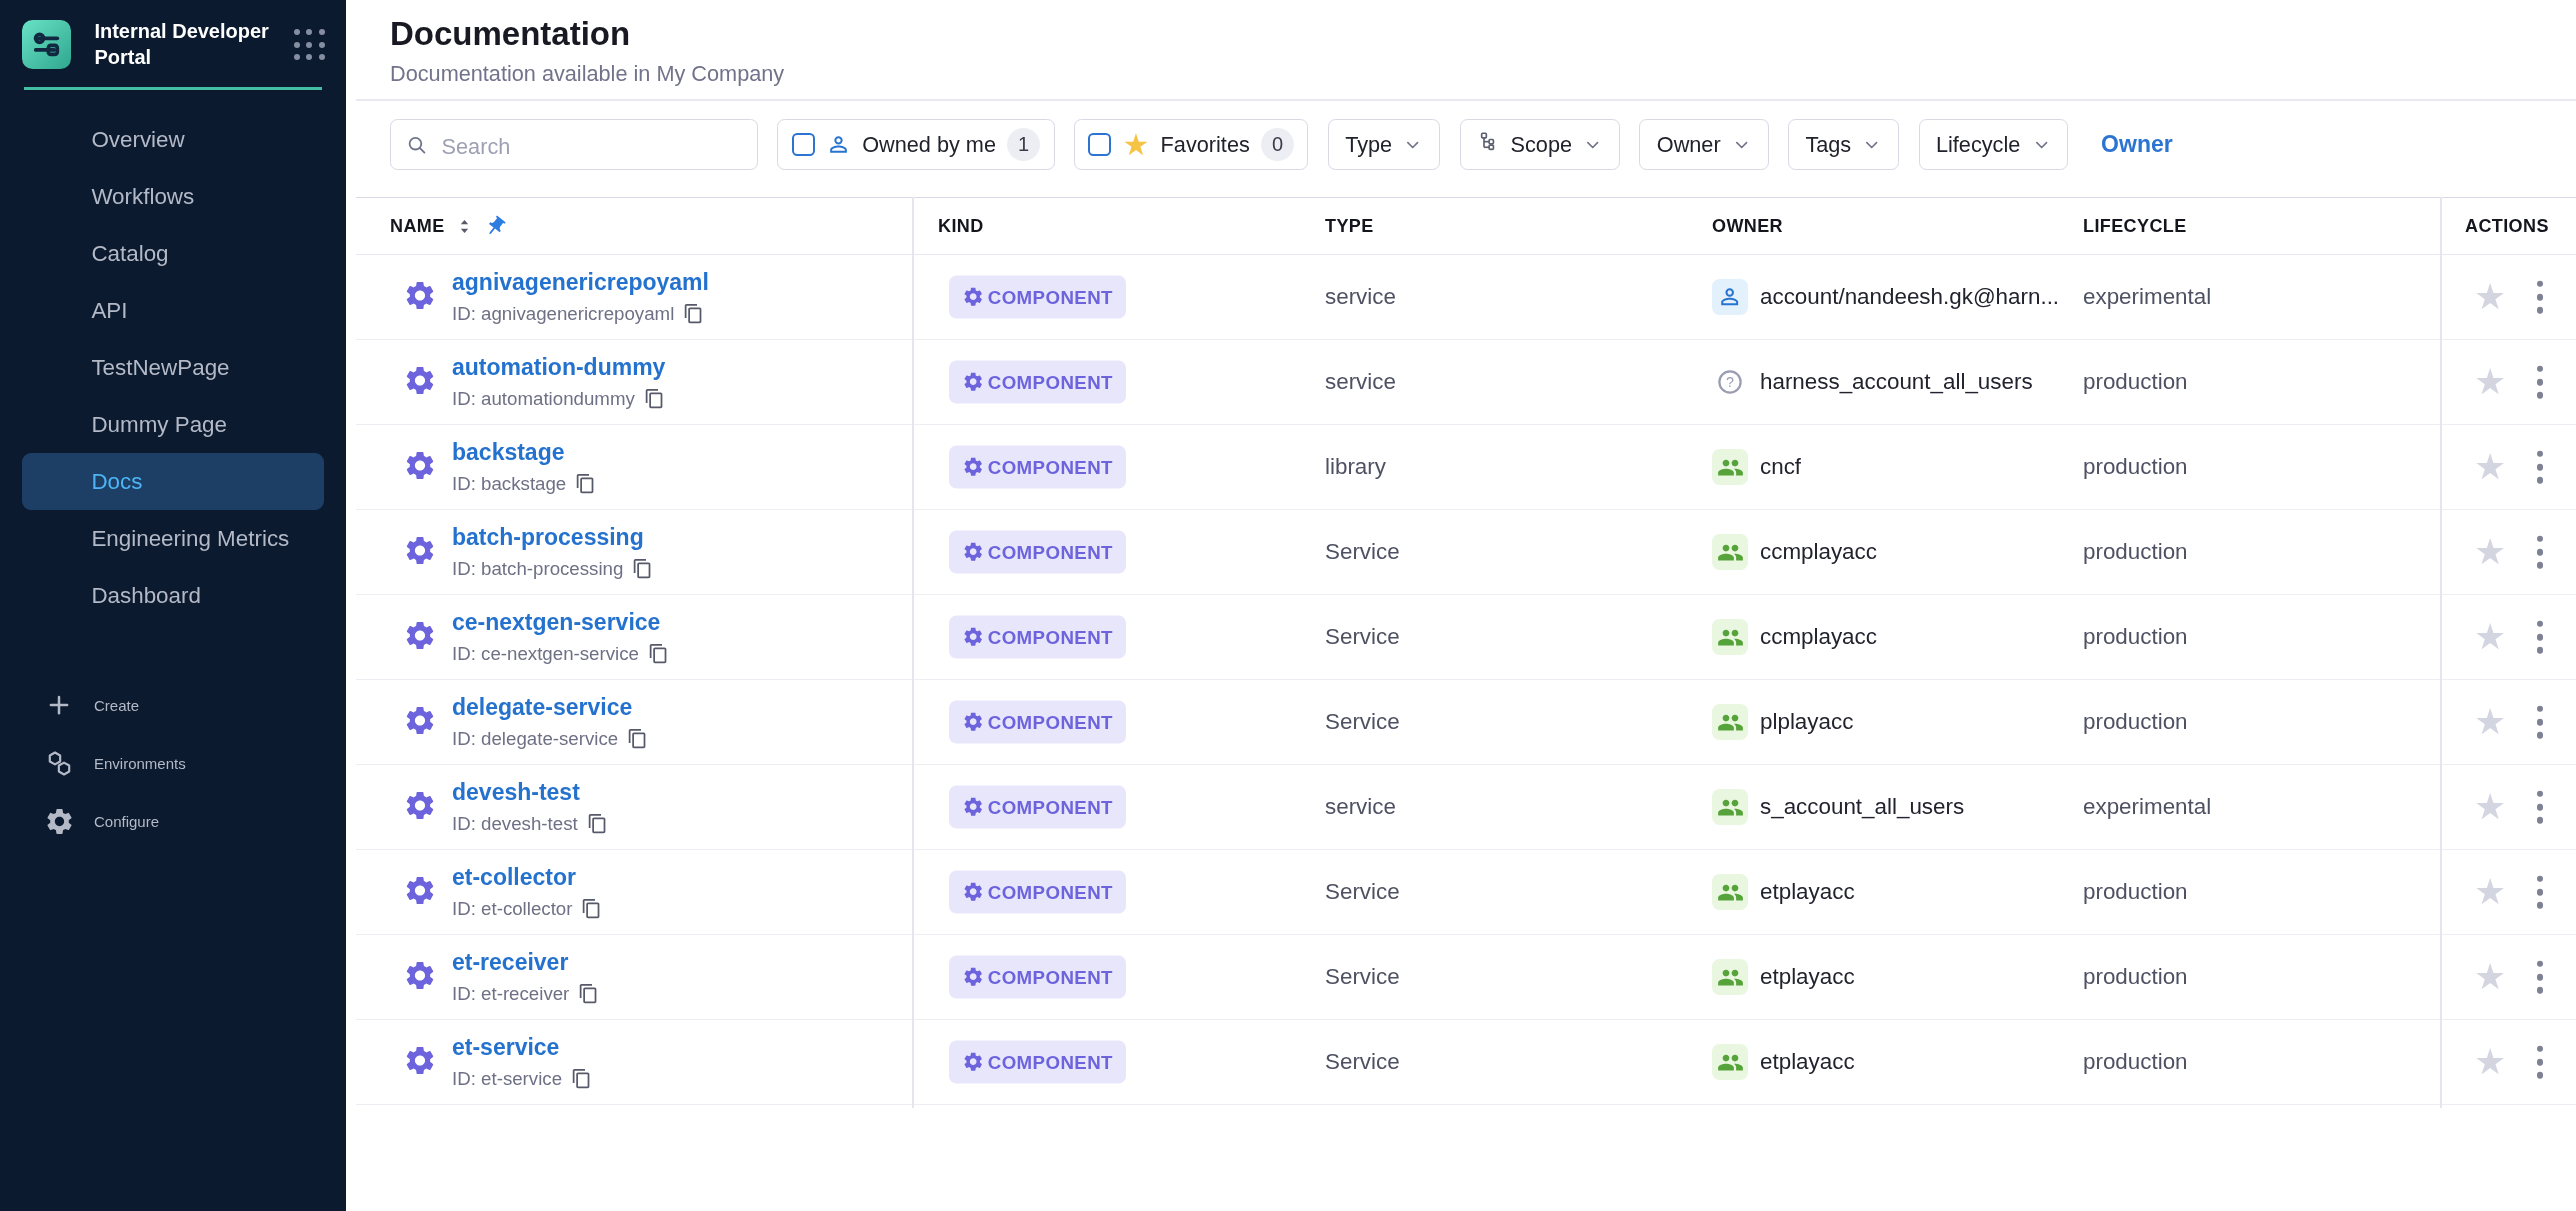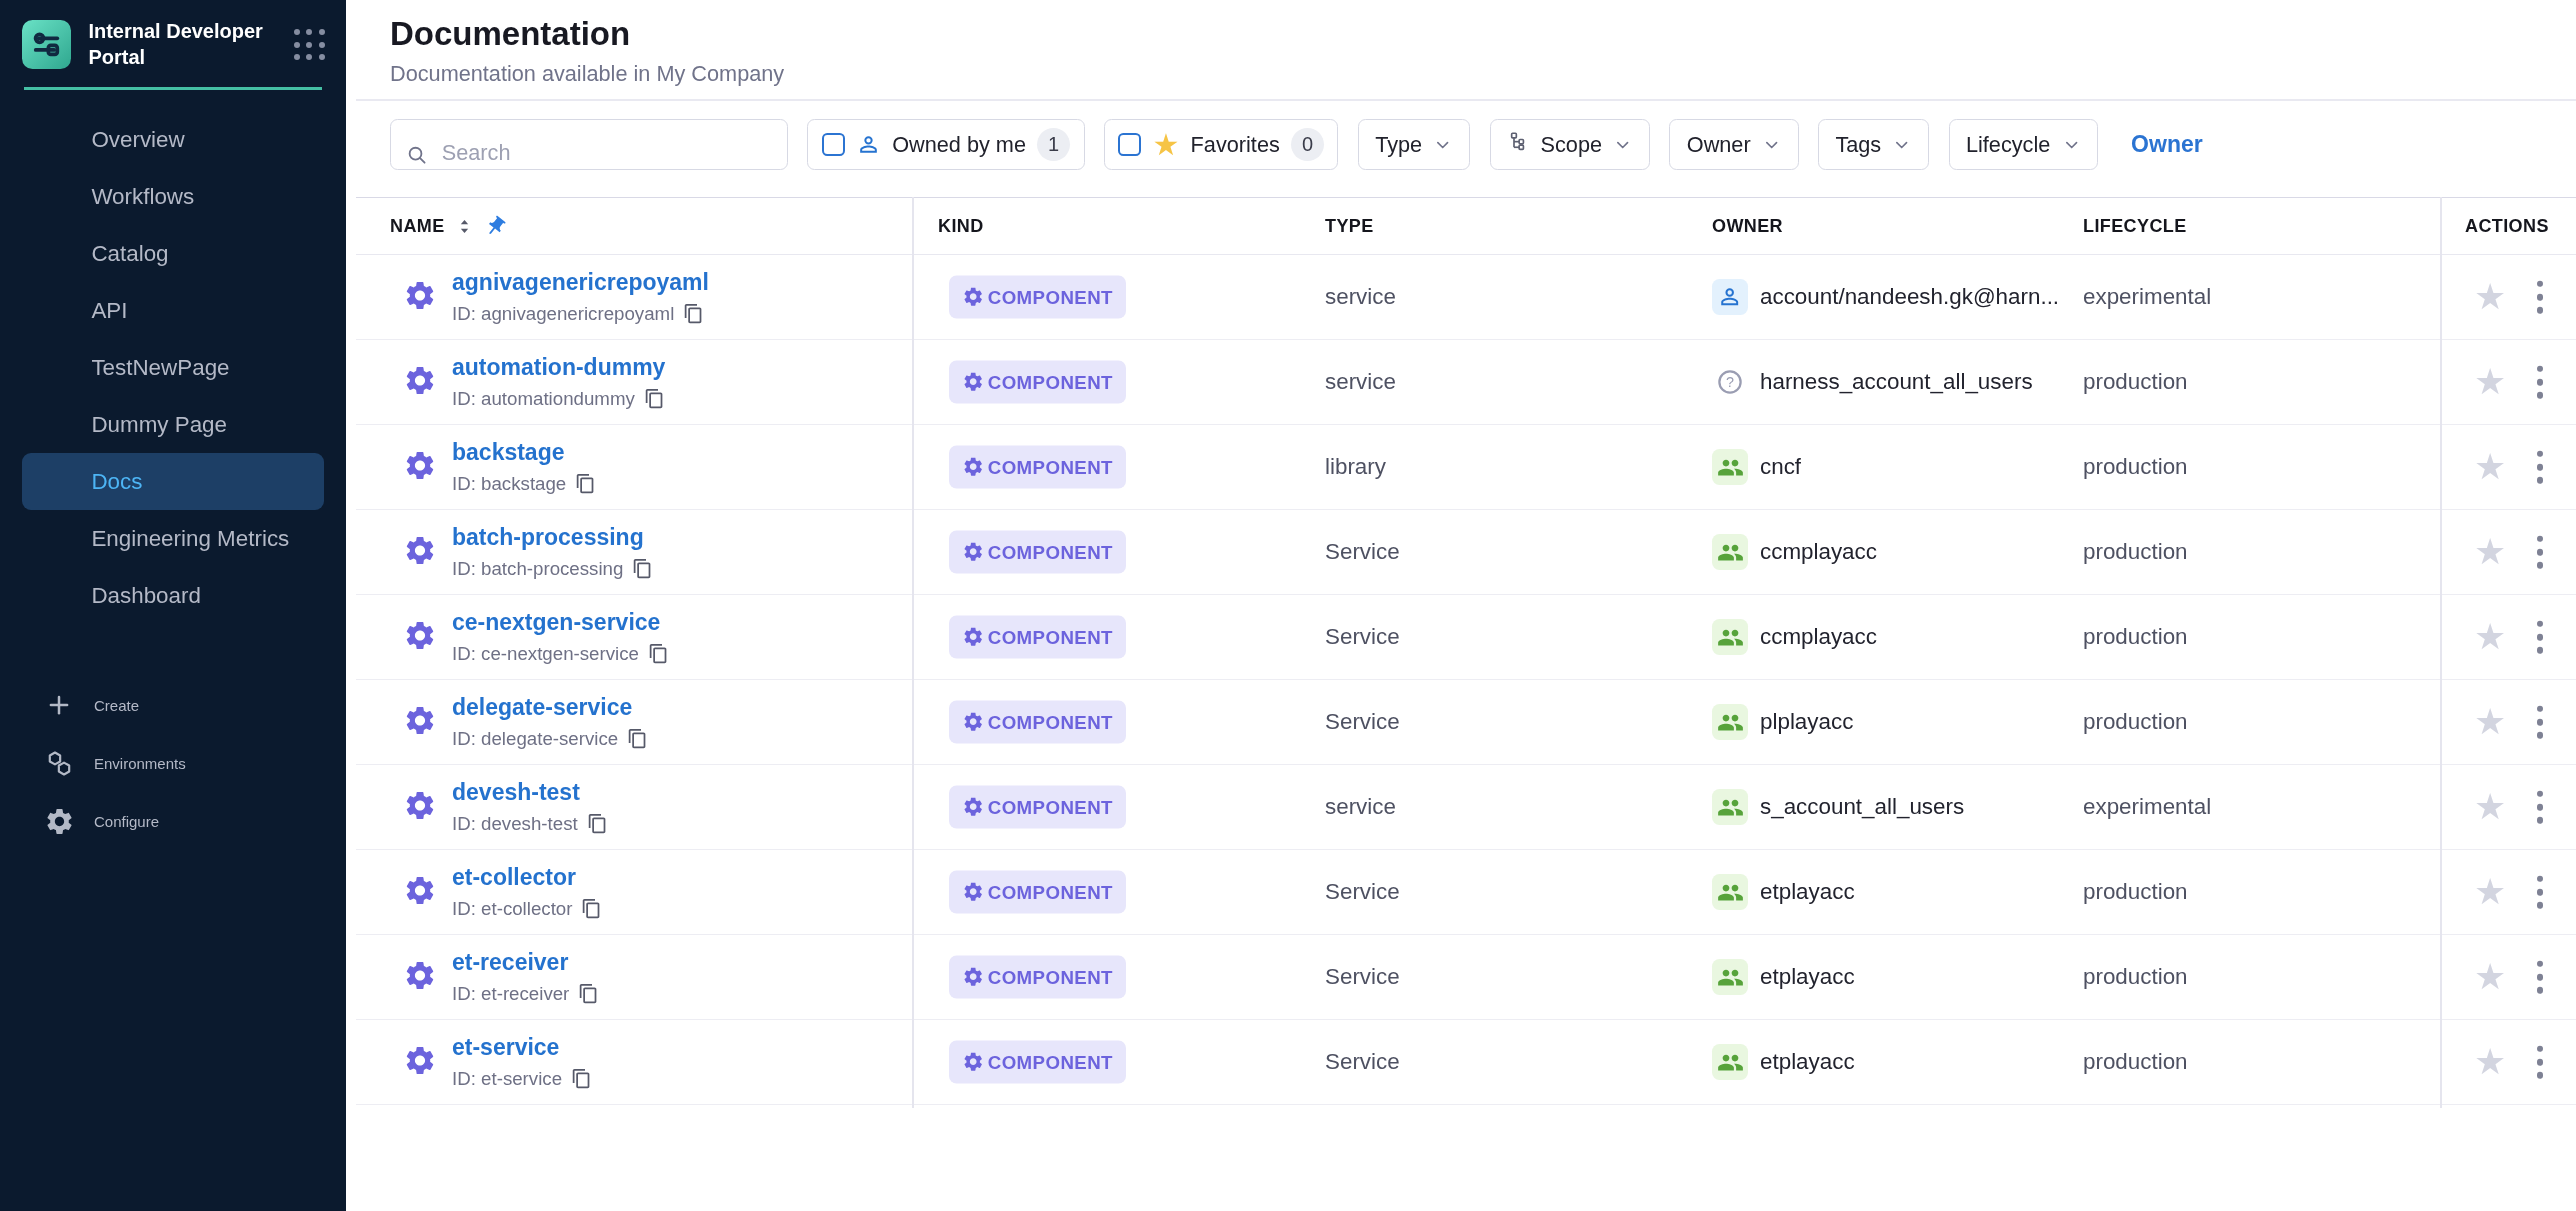--- a/index.html
+++ b/index.html
@@ -9,43 +9,43 @@
     font-family:"Liberation Sans", sans-serif; color:#1b1c24;
     position:relative;
   }
   
   .sidebar { position:absolute; left:0; top:0; width:346px; height:1211px;
     background:var(--sidebar-bg,#0b1a2e); }
   .logo-row { position:absolute; left:22.4px; top:19.4px; right:21px; display:flex; align-items:center; }
   .logo-badge { width:49px; height:49px; border-radius:10.5px; flex:0 0 auto;
     background:linear-gradient(135deg,#6ae2c6 0%,#2fa78f 100%);
     display:flex; align-items:center; justify-content:center; }
-  .logo-title { margin-left:17px; color:#fff; font-size:20px; font-weight:bold; line-height:25.4px; width:176px; }
+  .logo-title { margin-left:23px; color:#fff; font-size:20px; font-weight:bold; line-height:25.4px; width:176px; }
   .grid-icon { margin-left:auto; display:grid; grid-template-columns:repeat(3,6px); gap:6.7px; cursor:pointer; }
   .grid-icon i { width:6px; height:6px; border-radius:50%; background:#858da1; }
   .sidebar-rule { position:absolute; left:24px; right:24px; top:87px; height:3px; background:var(--accent-teal,#45bfa4); }
   .nav { position:absolute; left:0; right:0; top:111px; }
   .nav-item { height:57px; margin:0 22.4px; padding-left:69px; display:flex; align-items:center;
     color:#b4b9c7; font-size:22.4px; border-radius:9px; cursor:pointer; }
   .nav-item.selected { background:var(--selected-nav-bg,#1d3f66); color:var(--selected-nav-text,#4db5f5);align-items:center; }
   .nav-footer { position:absolute; left:0; right:0; top:676px; }
   .footer-item { height:58px; display:flex; align-items:center; gap:18px; padding-left:42px;
     color:#b4b9c7; font-size:15px; cursor:pointer; }
   .footer-item .f-ic { width:34px; height:34px; display:flex; align-items:center; justify-content:center; }
 
   
   .main { position:absolute; left:356px; top:0; width:2230px; height:1211px; background:#fff; }
   .page-title { position:absolute; left:34px; top:15px; font-size:33px; font-weight:bold; color:#181922; }
   .page-subtitle { position:absolute; left:34px; top:61px; font-size:21.7px; color:#70738a; }
   .header-rule { position:absolute; left:0; top:99px; width:100%; height:1.5px; background:#e9e9f1; }
 
   
   .filter-bar { position:absolute; left:34px; top:119px; height:51px; display:flex; align-items:center; gap:19.4px; }
-  .search-box { width:398px; height:51px; border:1.5px solid #d7d9e4; border-radius:7.5px; background:#fff;
-    display:flex; align-items:flex-end; padding:2px 15px; gap:12px; }
+  .search-box { width:368px; height:51px; border:1.5px solid #d7d9e4; border-radius:7.5px; background:#fff;
+    display:flex; align-items:flex-start; padding:13px 15px; gap:12px; }
   .search-box input { border:none; outline:none; font-size:21.7px; color:#1b1c24; width:100%;
     font-family:"Liberation Sans",sans-serif; }
   .search-box input::placeholder { color:#9da0b2; }
   .check-group { height:51px; border:1.5px solid #d7d9e4; border-radius:7.5px; background:#fff;
     display:flex; align-items:center; padding:0 13.4px; gap:11.2px; cursor:pointer; }
   .cb { width:23px; height:23px; border:2.2px solid #2b74d2; border-radius:5.2px; background:#fff; flex:0 0 auto; }
   .check-label { font-size:21.7px; color:#21222c; white-space:nowrap; }
   .count-badge { background:#eceef3; border-radius:746px; min-width:33px; height:33px; padding:0 10.5px;
     display:flex; align-items:center; justify-content:center; font-size:20px; color:#3a3c4a; }
   .fav-star { font-size:30px; color:var(--favorite-yellow,#f6c445); line-height:1; }

